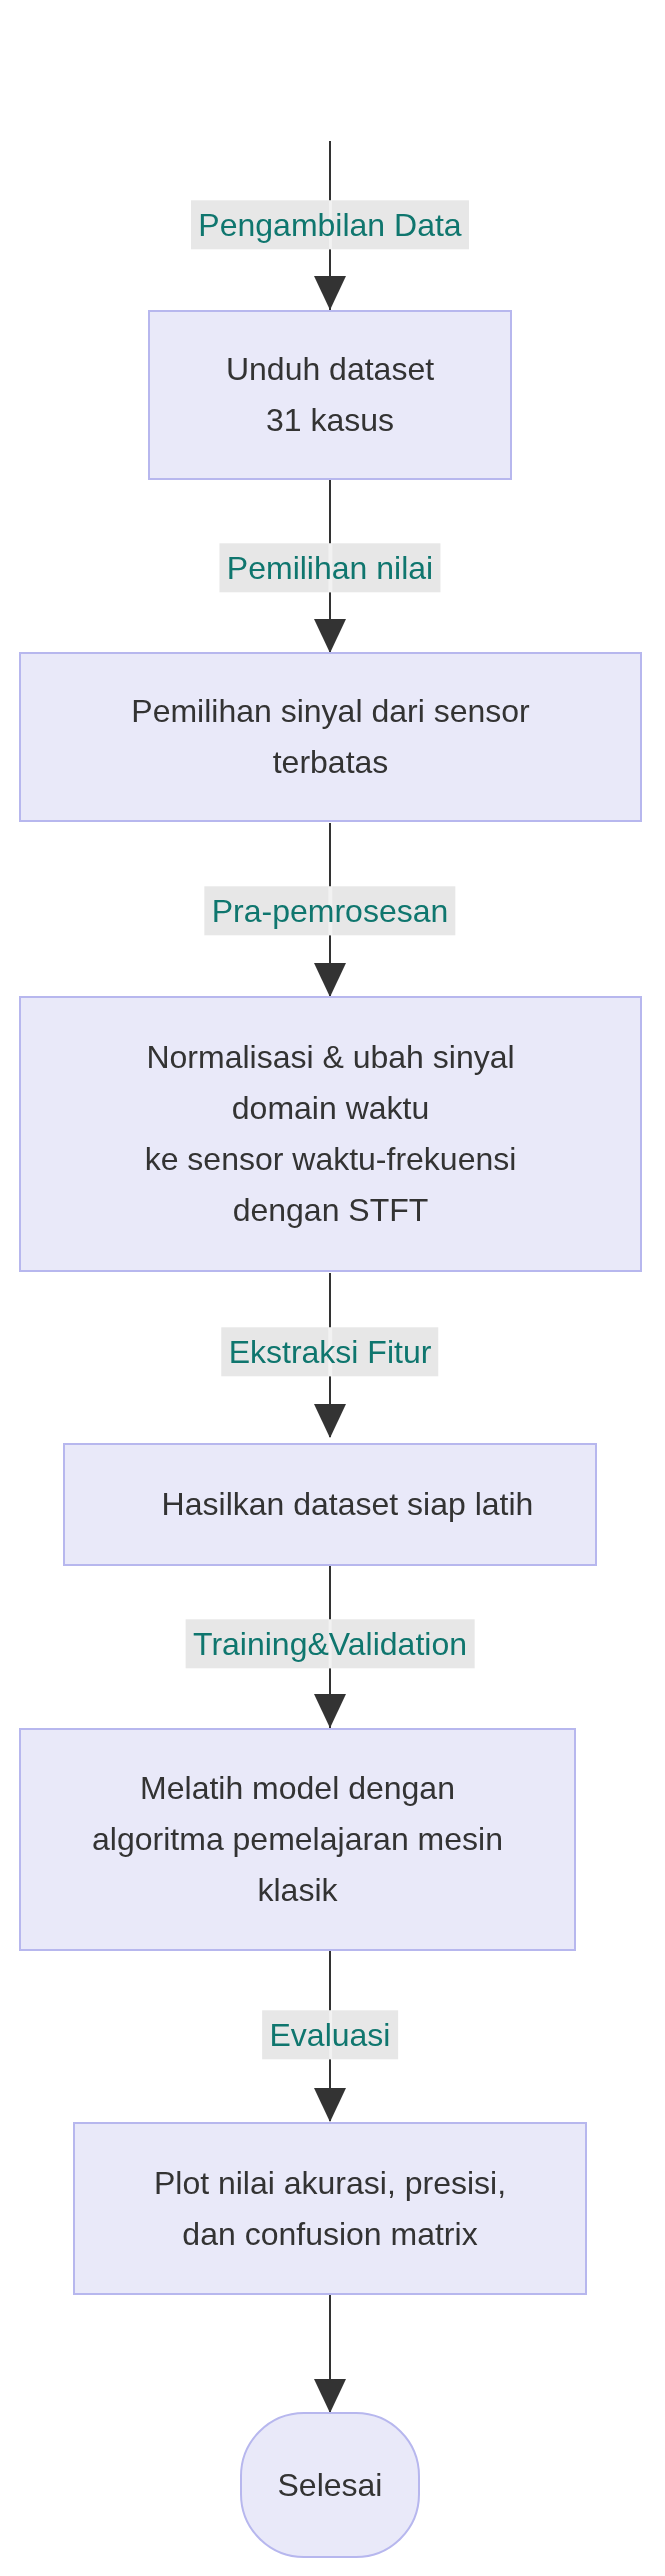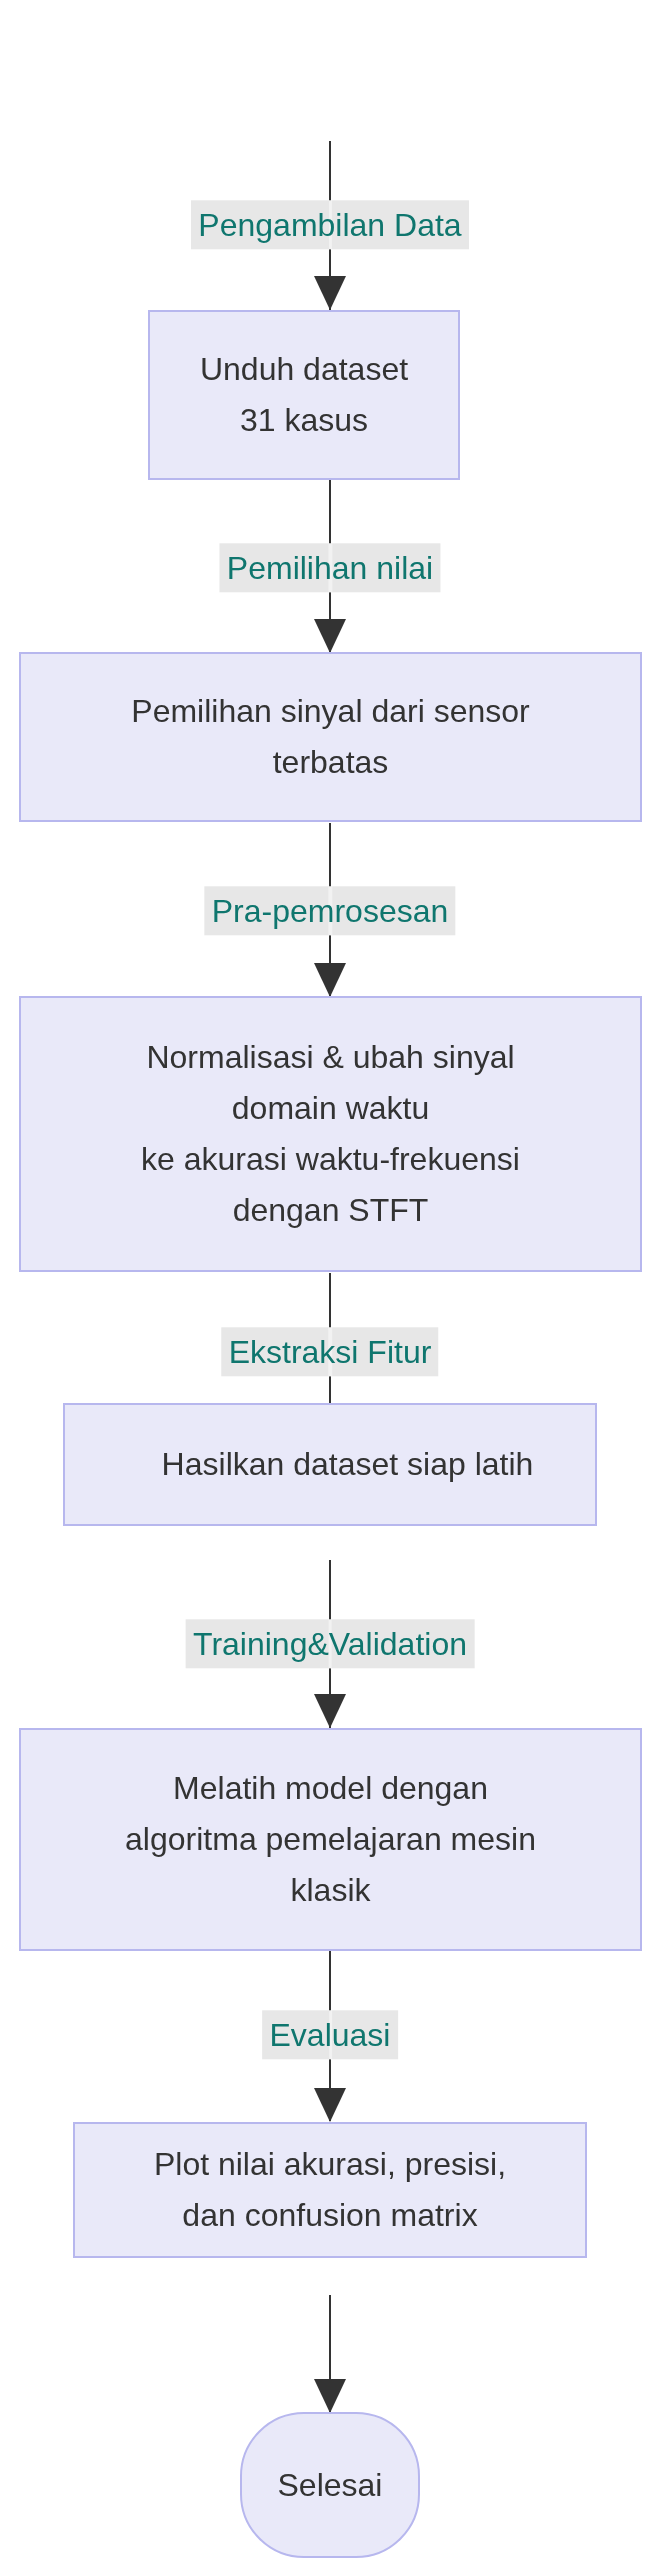--- a/index.html
+++ b/index.html
@@ -102,48 +102,48 @@
   <div class="arrowhead" style="top:2379px;"></div>
 
   <div class="edge-label" style="top:225px;"><span class="lbl-text">Pengambilan Data</span></div>
   <div class="edge-label" style="top:568px;"><span class="lbl-text">Pemilihan nilai</span></div>
   <div class="edge-label" style="top:911px;"><span class="lbl-text">Pra-pemrosesan</span></div>
   <div class="edge-label" style="top:1352px;"><span class="lbl-text">Ekstraksi Fitur</span></div>
   <div class="edge-label" style="top:1644px;"><span class="lbl-text">Training&amp;Validation</span></div>
   <div class="edge-label" style="top:2035px;"><span class="lbl-text">Evaluasi</span></div>
 
 
-  <div class="node" style="left:148px;top:310px;width:312px;height:170px;">
+  <div class="node" style="left:148px;top:310px;width:364px;height:170px;">
     <div class="tline">Unduh dataset</div>
     <div class="tline">31 kasus</div>
   </div>
 
   <div class="node" style="left:19px;top:652px;width:623px;height:170px;">
     <div class="tline">Pemilihan sinyal dari sensor</div>
     <div class="tline">terbatas</div>
   </div>
 
   <div class="node" style="left:19px;top:996px;width:623px;height:276px;">
     <div class="tline">Normalisasi &amp; ubah sinyal</div>
     <div class="tline">domain waktu</div>
-    <div class="tline">ke akurasi waktu-frekuensi</div>
+    <div class="tline">ke sensor waktu-frekuensi</div>
     <div class="tline">dengan STFT</div>
   </div>
 
-  <div class="node" style="left:63px;top:1403px;width:534px;height:123px;padding-left:35px;">
+  <div class="node" style="left:63px;top:1443px;width:534px;height:123px;padding-left:35px;">
     <div class="tline">Hasilkan dataset siap latih</div>
   </div>
 
-  <div class="node" style="left:19px;top:1728px;width:623px;height:223px;">
+  <div class="node" style="left:19px;top:1728px;width:557px;height:223px;">
     <div class="tline">Melatih model dengan</div>
     <div class="tline">algoritma pemelajaran mesin</div>
     <div class="tline">klasik</div>
   </div>
 
-  <div class="node" style="left:73px;top:2122px;width:514px;height:136px;">
+  <div class="node" style="left:73px;top:2122px;width:514px;height:173px;">
     <div class="tline">Plot nilai akurasi, presisi,</div>
     <div class="tline">dan confusion matrix</div>
   </div>
 
   <div class="node stadium" style="left:240px;top:2412px;width:180px;height:146px;">
     <div class="tline">Selesai</div>
   </div>
 
 </div>
 

